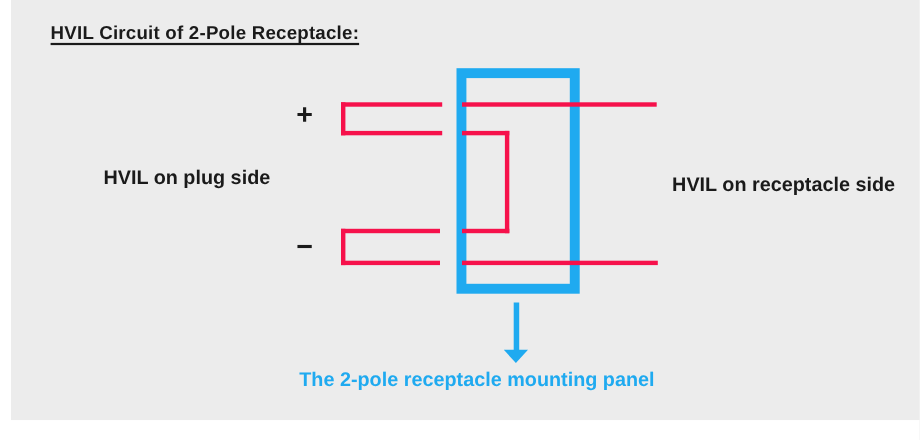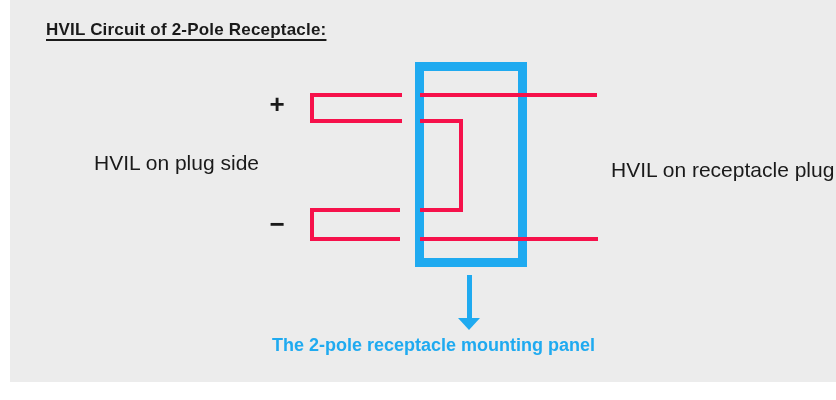--- a/index.html
+++ b/index.html
@@ -14,21 +14,21 @@
   .title{
     position:absolute;left:36px;top:20px;
     font-size:17px;font-weight:bold;color:var(--ink,#1a1a1a);
     text-decoration:underline;
     text-underline-offset:4px;
     text-decoration-thickness:2px;
     letter-spacing:0.2px;
   }
   .side-label{
     position:absolute;
-    font-size:21px;font-weight:normal;color:var(--ink,#1a1a1a);
+    font-size:18px;font-weight:bold;color:var(--ink,#1a1a1a);
     white-space:nowrap;
   }
   .label-plug{left:84px;top:151px;}
   .label-receptacle{left:601px;top:158px;}
   .polarity{
     position:absolute;width:28px;text-align:center;
     font-size:26px;font-weight:600;color:var(--ink,#1a1a1a);
     line-height:26px;
   }
   .plus{left:253px;top:91px;}
@@ -74,21 +74,21 @@
   }
 </style>
 </head>
 <body>
 
 <div id="stage">
 
   <div class="title">HVIL Circuit of 2-Pole Receptacle:</div>
 
   <div class="side-label label-plug">HVIL on plug side</div>
-  <div class="side-label label-receptacle">HVIL on receptacle plug</div>
+  <div class="side-label label-receptacle">HVIL on receptacle side</div>
 
   <div class="polarity plus">+</div>
   <div class="polarity minus">−</div>
 
   <div class="panel"></div>
 
   <div>
     <div class="red pp-top"></div>
     <div class="red pp-left"></div>
     <div class="red pp-bottom"></div>

